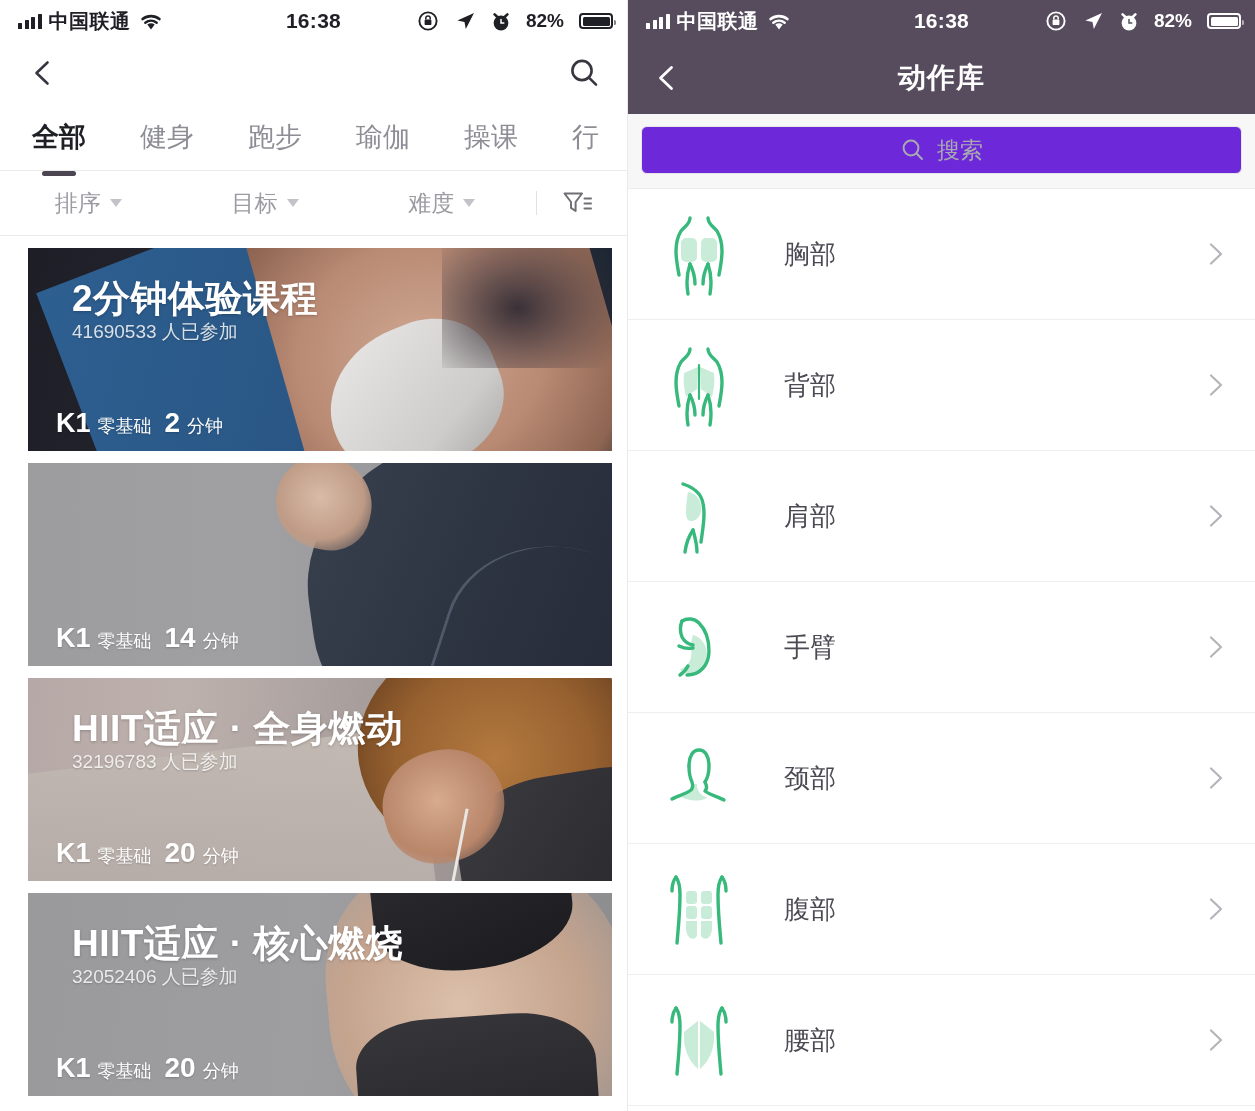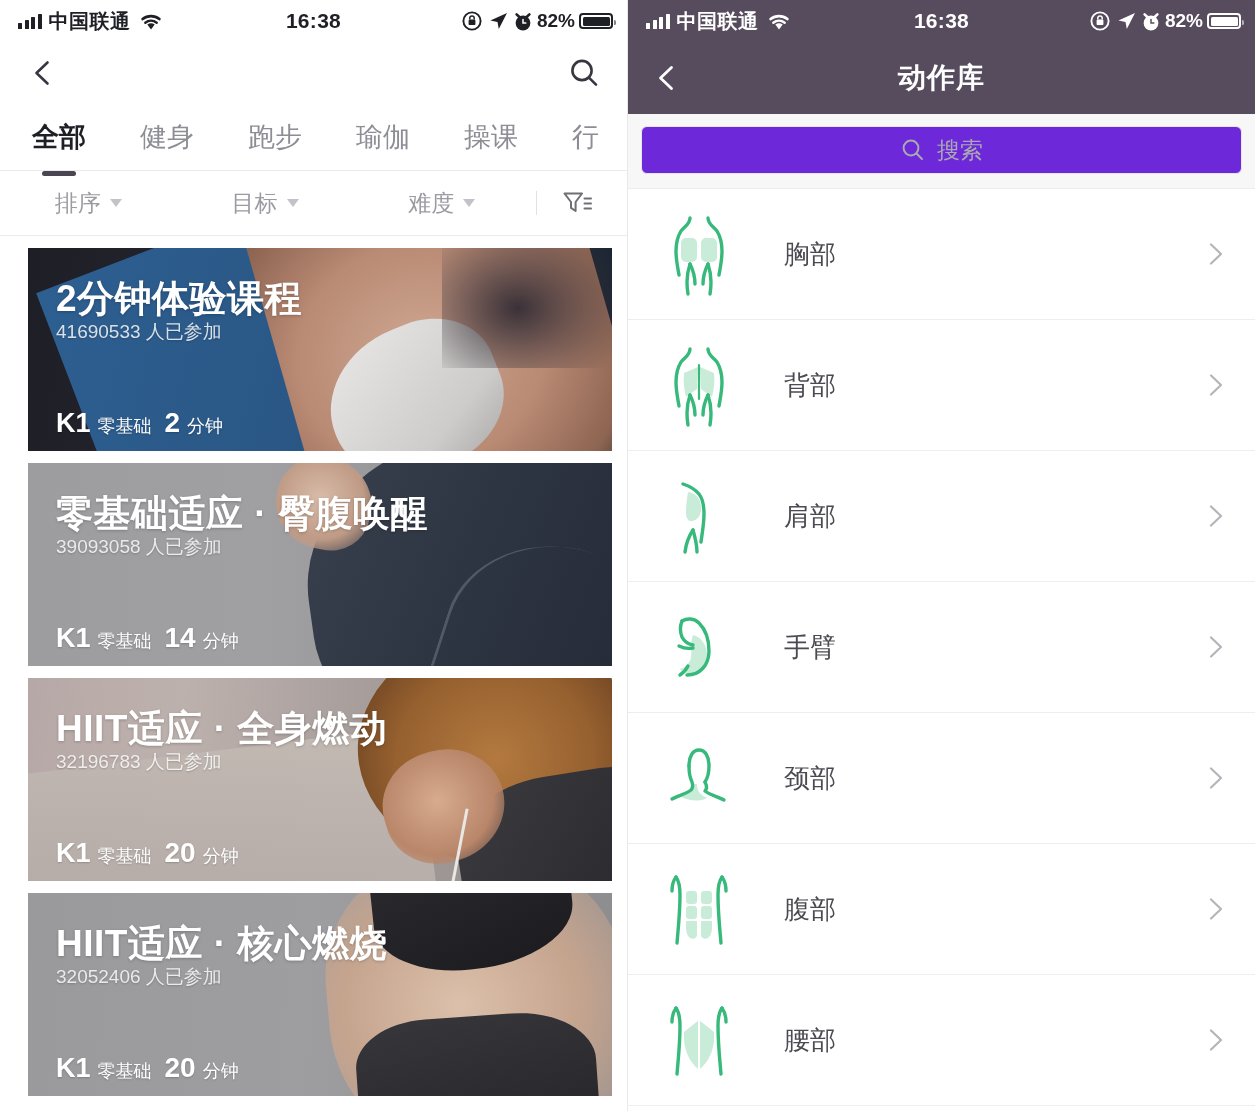--- a/index.html
+++ b/index.html
@@ -60,21 +60,21 @@
     left: 0; right: 0;
     text-align: center;
     font-size: 21px;
     font-weight: bold;
     letter-spacing: 0.3px;
   }
   .sb-right {
     margin-left: auto;
     display: flex;
     align-items: center;
-    gap: 4px;
+    gap: 15px;
     font-size: 19px;
     font-weight: bold;
   }
   .sb-battery {
     width: 34px;
     height: 16px;
     border: 2px solid currentColor;
     border-radius: 4px;
     position: relative;
     padding: 1.5px;
@@ -228,21 +228,21 @@
   .course-card {
     position: relative;
     height: 203px;
     margin-bottom: 12px;
     overflow: hidden;
     background: #9a9a9c;
   }
   .card-art { position: absolute; inset: 0; overflow: hidden; }
   .card-text {
     position: absolute;
-    left: 28px;
+    left: 44px;
     top: 32px;
     right: 12px;
   }
   .card-title {
     font-size: 37px;
     font-weight: bold;
     color: #ffffff;
     letter-spacing: 0.5px;
     line-height: 1.05;
     text-shadow: 0 1px 3px rgba(0,0,0,.22);
@@ -611,24 +611,20 @@
           <span class="meta-dur">2</span>
           <span class="meta-dur-unit">分钟</span>
         </div>
       </div>
 
       <div class="course-card">
         <div class="card-art art2">
           <div class="art2-hip"></div>
           <div class="art2-seam"></div>
           <div class="art2-hand"></div>
-        </div>
-        <div class="card-text">
-          <div class="card-title">零基础适应 · 臀腹唤醒</div>
-          <div class="card-sub">39093058 人已参加</div>
         </div>
         <div class="card-meta">
           <span class="meta-level">K1</span>
           <span class="meta-level-label">零基础</span>
           <span class="meta-dur">14</span>
           <span class="meta-dur-unit">分钟</span>
         </div>
       </div>
 
       <div class="course-card">

